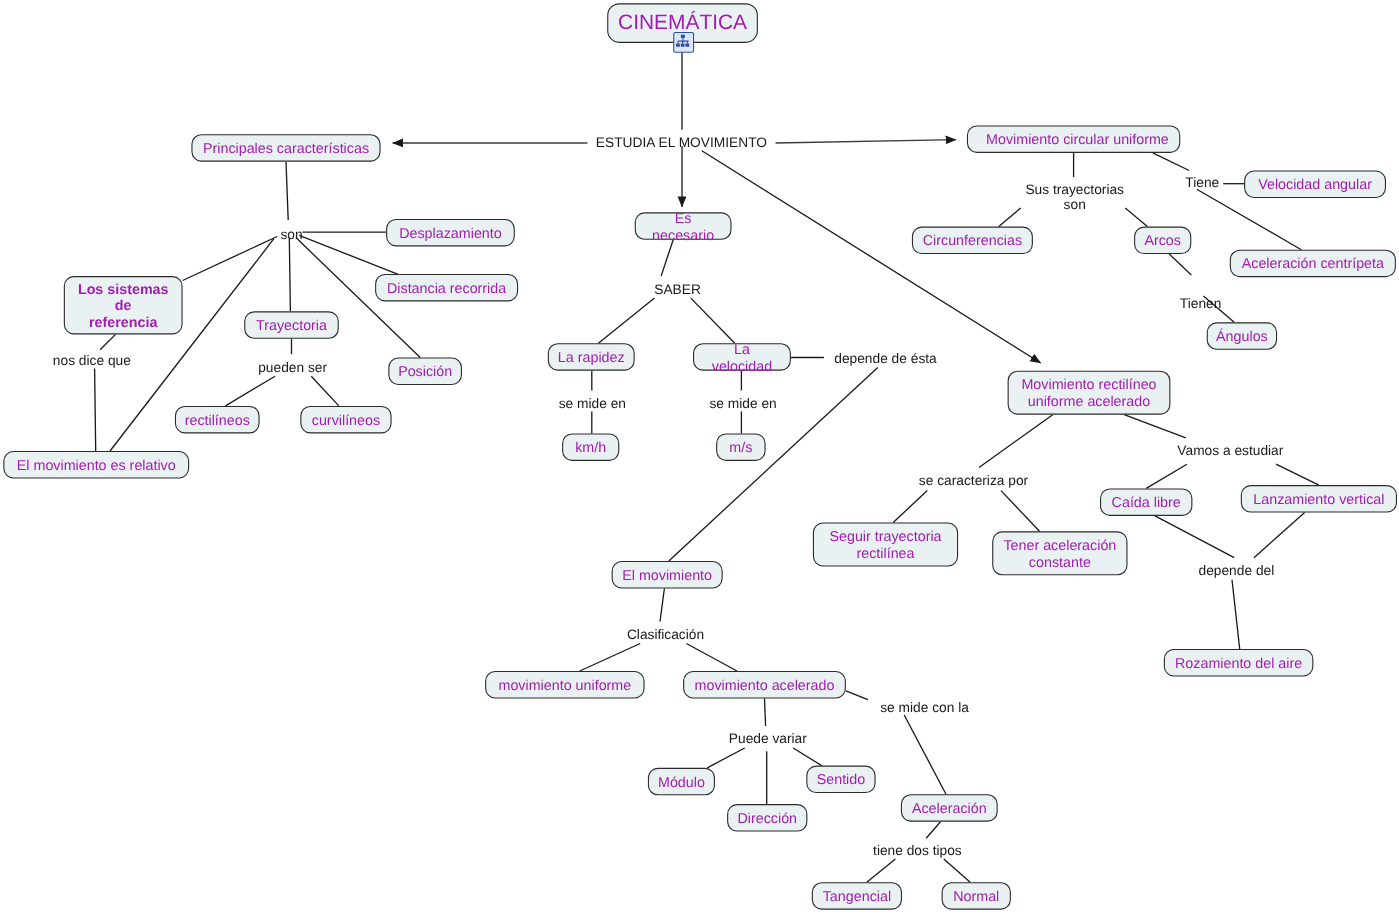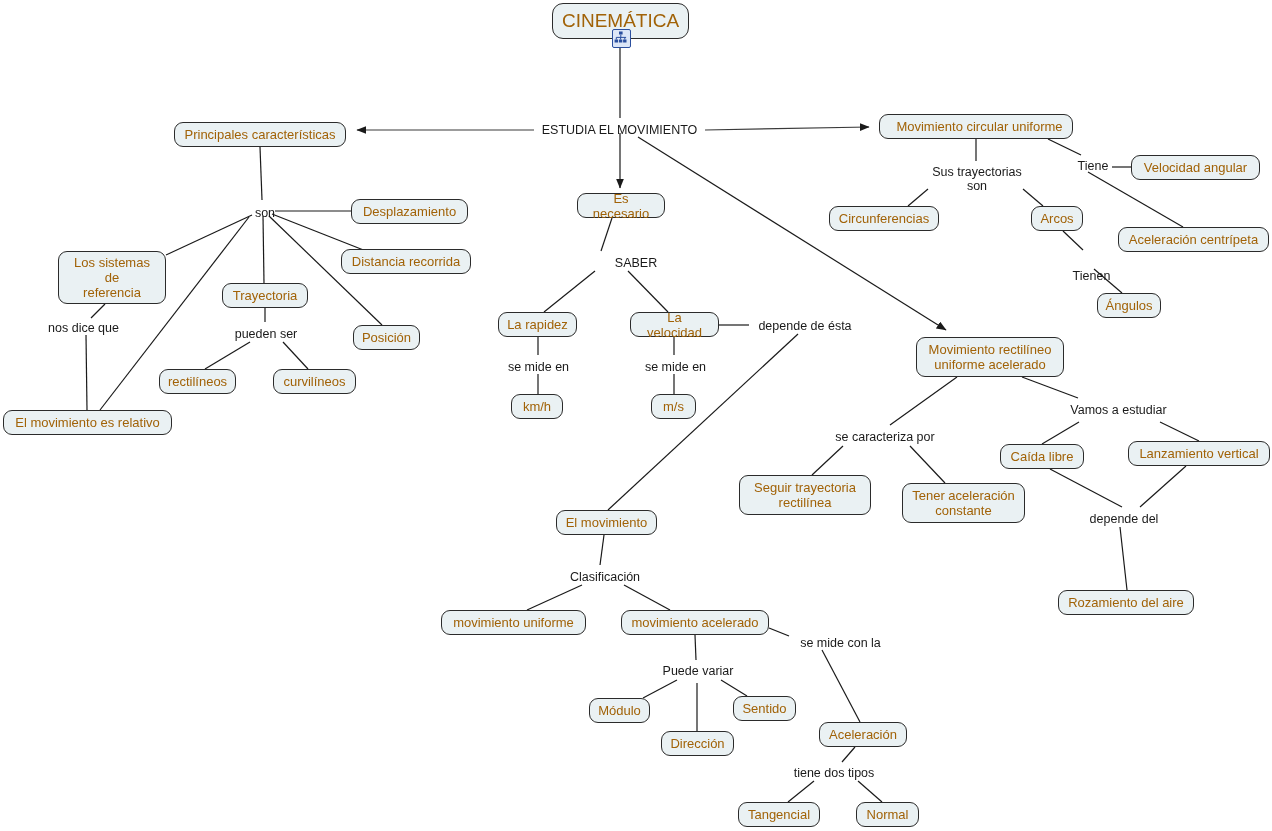--- a/index.html
+++ b/index.html
@@ -29,21 +29,21 @@
   .node {
     position: absolute;
     box-sizing: border-box;
     background: #eaf1f3;
     border: 1px solid #2b2b2b;
     border-radius: 9px;
     display: flex;
     align-items: center;
     justify-content: center;
     text-align: center;
-    color: #a16207;
+    color: #a21caf;
     font-size: 13px;
     line-height: 15px;
     padding: 2px 8px;
     white-space: pre-line;
     box-shadow: 0 0 0 0 rgba(0,0,0,0);
   }
   .node.root {
     font-size: 19px;
     line-height: 22px;
     border-radius: 11px;
@@ -161,21 +161,21 @@
     <svg width="15" height="15" viewBox="0 0 15 15">
       <rect x="6" y="1.5" width="3.6" height="3" fill="#2b4f9e"></rect>
       <rect x="1.6" y="9.5" width="3.4" height="3" fill="#2b4f9e"></rect>
       <rect x="5.9" y="9.5" width="3.4" height="3" fill="#2b4f9e"></rect>
       <rect x="10.1" y="9.5" width="3.4" height="3" fill="#2b4f9e"></rect>
       <path d="M7.8,4.6 L7.8,7.4 M3.3,7.4 L13.1,7.4 M3.3,7.4 L3.3,9.5 M7.6,7.4 L7.6,9.5 M11.8,7.4 L11.8,9.5" stroke="#2b4f9e" stroke-width="1" fill="none"></path>
     </svg>
   </span>
 
   <div class="node" style="left:174px;top:122px;width:172px;height:25px;">Principales características</div>
-  <div class="node" style="left:58px;top:251px;width:108px;height:53px;">Los sistemas
+  <div class="node" style="left:58px;top:251px;width:108px;height:53px;font-weight:bold;">Los sistemas
 de
 referencia</div>
   <div class="node" style="left:351px;top:199px;width:117px;height:25px;">Desplazamiento</div>
   <div class="node" style="left:341px;top:249px;width:130px;height:25px;text-align:center;">Distancia recorrida</div>
   <div class="node" style="left:222px;top:283px;width:86px;height:25px;">Trayectoria</div>
   <div class="node" style="left:353px;top:325px;width:67px;height:25px;">Posición</div>
   <div class="node" style="left:159px;top:369px;width:77px;height:25px;">rectilíneos</div>
   <div class="node" style="left:273px;top:369px;width:83px;height:25px;">curvilíneos</div>
   <div class="node" style="left:3px;top:410px;width:169px;height:25px;">El movimiento es relativo</div>
 
@@ -209,21 +209,21 @@
   <div class="node" style="left:661px;top:731px;width:73px;height:25px;">Dirección</div>
   <div class="node" style="left:733px;top:696px;width:63px;height:25px;">Sentido</div>
   <div class="node" style="left:819px;top:722px;width:88px;height:25px;">Aceleración</div>
   <div class="node" style="left:738px;top:802px;width:82px;height:25px;">Tangencial</div>
   <div class="node" style="left:856px;top:802px;width:63px;height:25px;">Normal</div>
 
   <div class="link-label" style="left:537px;top:123px;width:165px;">ESTUDIA EL MOVIMIENTO</div>
   <div class="link-label" style="left:251px;top:206px;width:28px;">son</div>
   <div class="link-label" style="left:41px;top:321px;width:85px;">nos dice que</div>
   <div class="link-label" style="left:228px;top:327px;width:76px;">pueden ser</div>
-  <div class="link-label" style="left:592px;top:256px;width:48px;margin-left:20px;">SABER</div>
+  <div class="link-label" style="left:592px;top:256px;width:48px;">SABER</div>
   <div class="link-label" style="left:500px;top:360px;width:77px;">se mide en</div>
   <div class="link-label" style="left:637px;top:360px;width:77px;">se mide en</div>
   <div class="link-label" style="left:752px;top:319px;width:106px;">depende de ésta</div>
   <div class="link-label" style="left:925px;top:165px;width:104px;">Sus trayectorias
 son</div>
   <div class="link-label" style="left:1073px;top:159px;width:40px;">Tiene</div>
   <div class="link-label" style="left:1069px;top:269px;width:45px;">Tienen</div>
   <div class="link-label" style="left:824px;top:430px;width:122px;">se caracteriza por</div>
   <div class="link-label" style="left:1060px;top:403px;width:117px;">Vamos a estudiar</div>
   <div class="link-label" style="left:1083px;top:512px;width:82px;">depende del</div>

